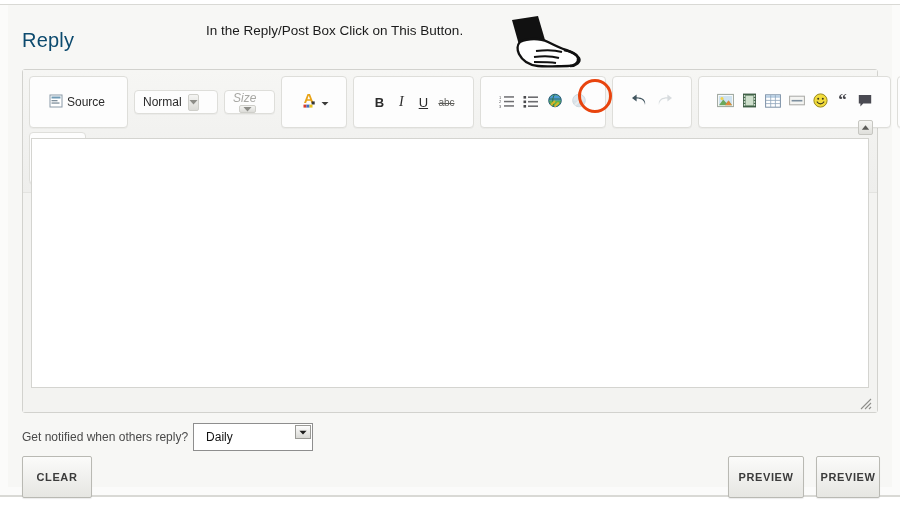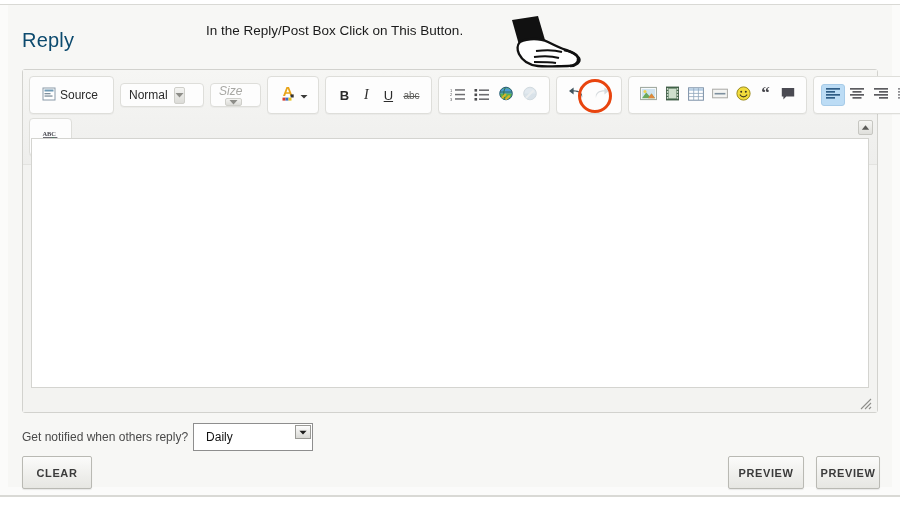--- a/index.html
+++ b/index.html
@@ -79,21 +79,21 @@
     gap: 6px;
     flex-wrap: nowrap;
     margin-bottom: 4px;
   }
   .tb-group {
     display: flex;
     align-items: center;
     background: #fdfdfd;
     border: 1px solid #dededa;
     border-radius: 4px;
-    padding: 7px;
+    padding: 14px;
     box-shadow: 0 1px 0 rgba(0,0,0,0.03);
   }
   .tb-btn {
     display: flex;
     align-items: center;
     justify-content: center;
     height: 22px;
     min-width: 22px;
     padding: 0 3px;
     border-radius: 3px;
@@ -209,21 +209,21 @@
     right: 1px; top: 1px;
     width: 16px; height: 14px;
     background: linear-gradient(#fdfdfd, #d8d8d4);
     border: 1px solid #9a9a96;
     display: flex; align-items: center; justify-content: center;
   }
 
   
   .btn {
     position: absolute;
-    height: 33px;
+    height: 42px;
     background: linear-gradient(#fbfbfa, #e6e6e2);
     border: 1px solid #b9b9b3;
     border-radius: 2px;
     font-family: "Liberation Sans", sans-serif;
     font-size: 11px;
     font-weight: bold;
     letter-spacing: 0.6px;
     color: #3b3b3b;
     display: flex;
     align-items: center;

